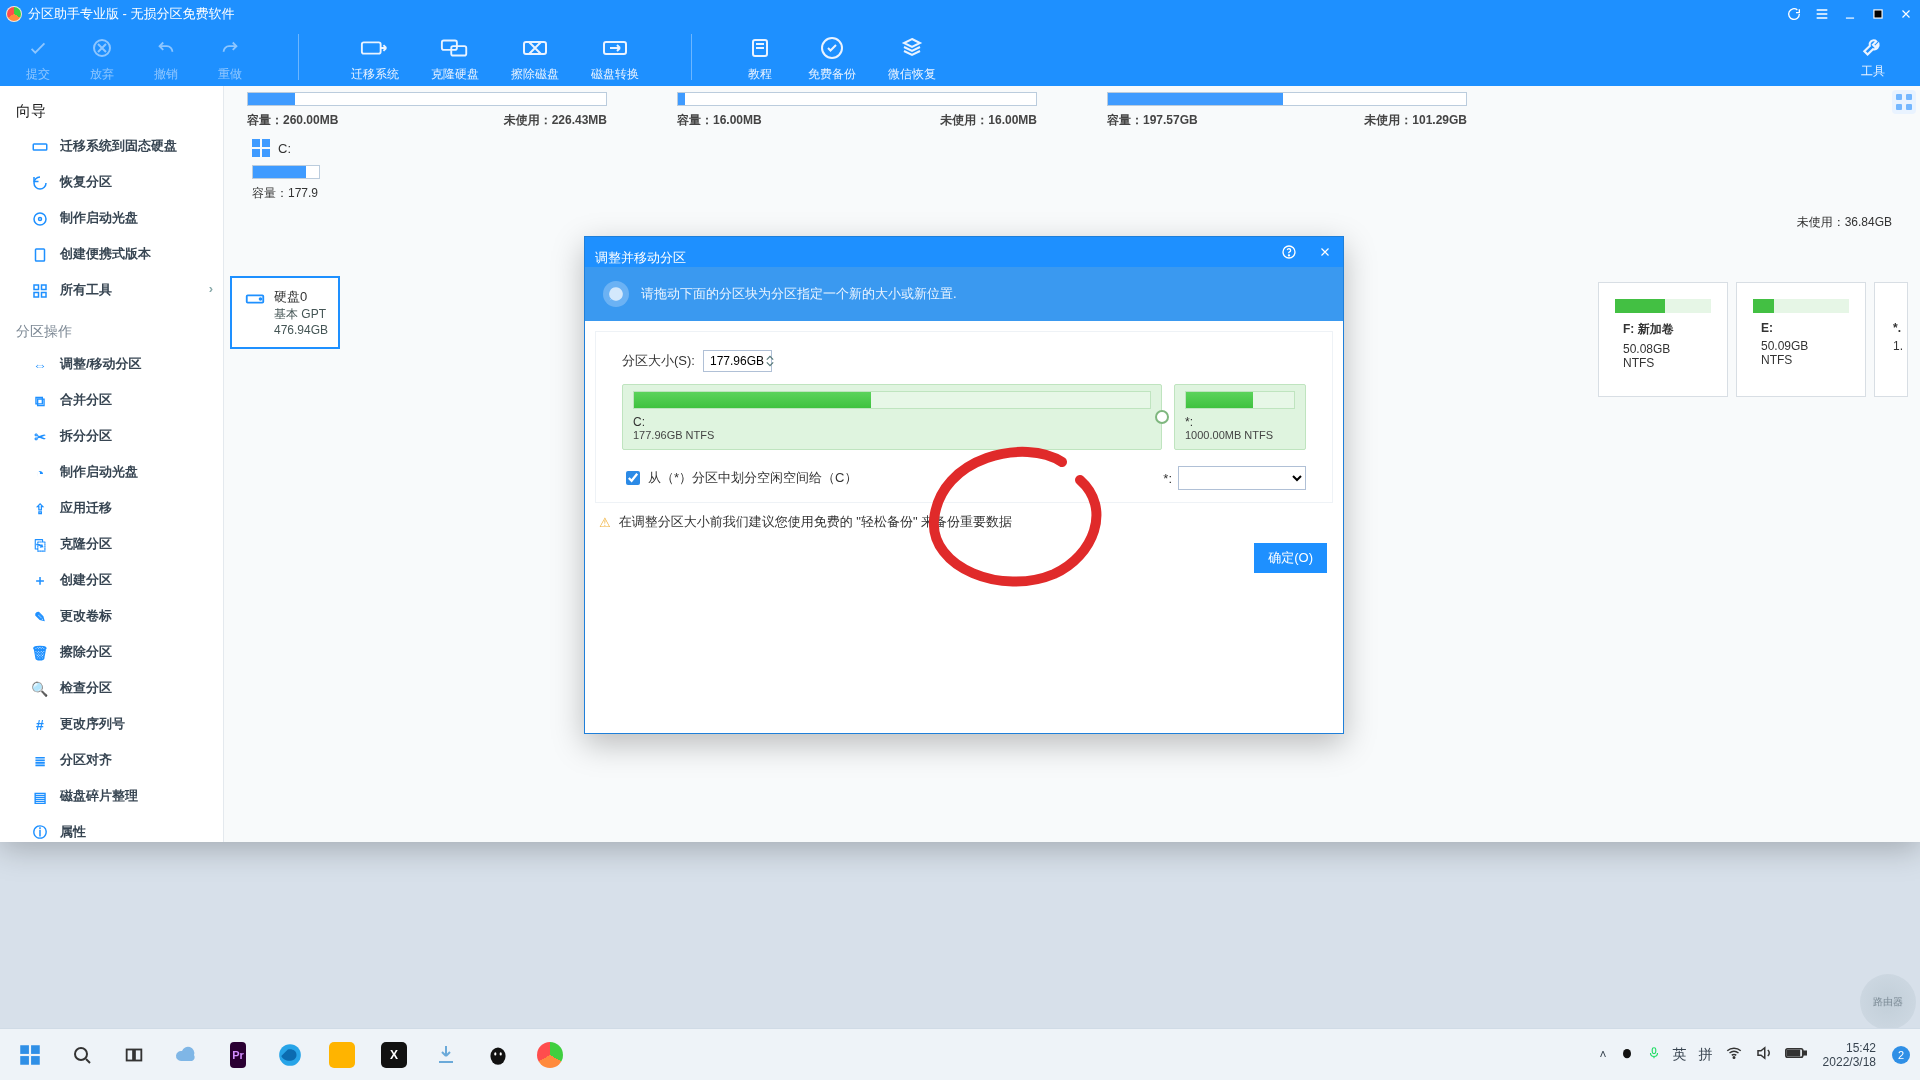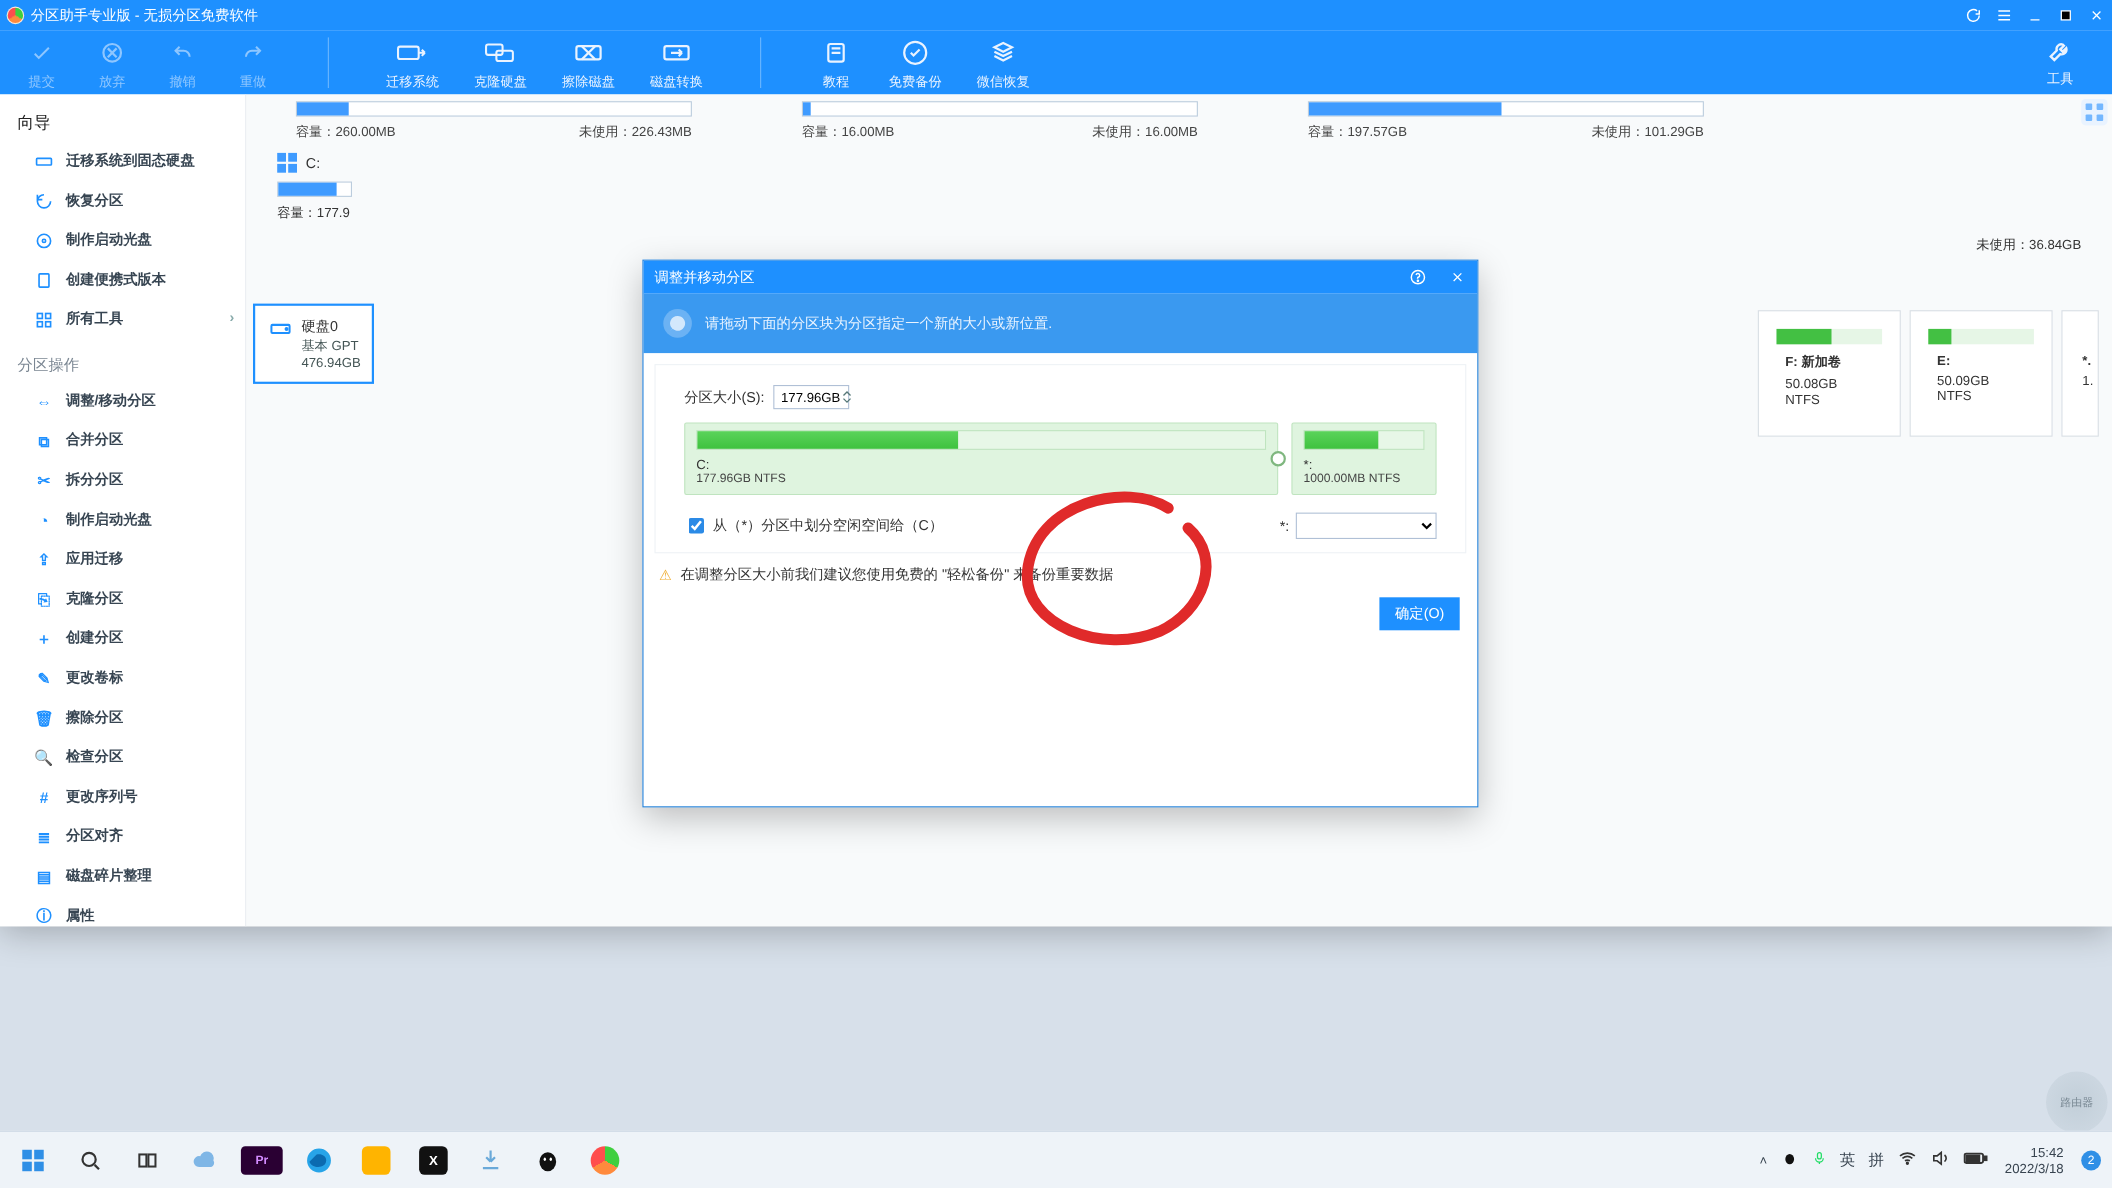--- a/index.html
+++ b/index.html
@@ -50,21 +50,21 @@
   .body { display:flex; height:calc(100% - 28px - 58px); background:#f8fafb; }
   .sidebar { width:224px; background:#fff; border-right:1px solid var(--divider); padding:6px 0 0; }
   .sidebar .hdr { font-size:15px; color:#222; padding:10px 16px 8px; }
   .sidebar .row { display:flex; padding:8px 30px; color:#374552; font-size:13px; position:relative;font-weight:bold;}
   .sidebar .row .ic { width:20px; height:20px; border-radius:3px; display:flex; align-items:center; justify-content:center; margin-right:10px; color:var(--blue);}
   .sidebar .row .chev { position:absolute; right:10px; color:#8aa; }
   .sidebar .sub { color:#7b8793; padding:14px 16px 6px; font-size:14px; }
 
   
   .content { flex:1; position:relative; padding:6px 8px 0 0; background:#f8fafb; }
-  .cards-row { margin-left:45px; display:flex; gap:100px; }
+  .cards-row { margin-left:23px; display:flex; gap:70px;font-weight:bold; }
   .part-card { width:360px; }
   .part-card .bar { height:14px; background:#fff; border:1px solid #bcd; position:relative; }
   .part-card .bar .fill { position:absolute; left:0; top:0; bottom:0; background:#3f9bff; width:20%; }
   .part-card .meta { display:flex; justify-content:space-between; font-size:12px; color:#444; margin-top:6px; }
   .disk-chip { display:flex; align-items:flex-start; gap:8px; border:2px solid var(--blue); background:#fff; padding:10px 12px; width:110px; }
   .disk-chip .ic { color:var(--blue); }
   .disk-chip .t1 { font-size:13px; }
   .disk-chip .t2 { font-size:12px; color:#455; }
 
   .row2 { margin:10px 0 0 28px; display:flex; align-items:flex-start; gap:10px; }
@@ -89,21 +89,21 @@
   .right-strip { position:absolute; right:4px; top:4px; width:24px; height:24px; background:#e9f3ff; border-radius:4px; display:flex; align-items:center; justify-content:center; }
   .right-strip .dot{ width:6px; height:6px; background:#74b7ff; border-radius:1px; margin:1px; }
   .right-strip .dots{ display:grid; grid-template-columns:1fr 1fr; grid-template-rows:1fr 1fr; gap:2px; } 
 
   
   .modal {
     position:absolute; left:360px; top:150px; width:760px; height:498px;
     background:#fff; border:1px solid #1f7fd9; box-shadow:0 10px 30px rgba(0,0,0,.25);
   }
   .modal .m-title {
-    height:30px; background:var(--blue); color:#fff; display:flex; align-items:center; padding-left:10px; font-size:13px;
+    height:30px; background:var(--blue); color:#fff; display:flex; align-items:flex-end; padding-left:10px; font-size:13px;
   }
   .modal .m-title .mspacer{ flex:1; }
   .modal .m-title .mbtn { width:36px; height:30px; display:flex; align-items:center; justify-content:center; }
   .modal .m-info {
     height:54px; background:#3a99f0; color:#eaf4ff; display:flex; align-items:center; padding-left:18px; font-size:13px;
   }
   .modal .m-info .info-ic { width:26px; height:26px; border-radius:50%; background:rgba(255,255,255,.25); margin-right:12px; display:flex; align-items:center; justify-content:center;}
   .modal .m-body { padding:18px 26px 12px; border:1px solid #eef2f6; margin:10px 10px 8px; position:relative; }
   .size-row { display:flex; align-items:center; gap:8px; font-size:13px; color:#333; }
   .spinner { border:1px solid #b0c0d6; height:22px; width:69px; display:flex; align-items:center; position:relative; }
@@ -626,21 +626,21 @@
           <rect x="4" y="6" width="7" height="12"></rect>
           <rect x="13" y="6" width="7" height="12"></rect>
         </svg>
       </div>
     <div class="ico">
         <svg width="24" height="24" viewBox="0 0 24 24" fill="#7fb6e6">
           <path d="M7 18a5 5 0 1 1 1-9.9A6 6 0 0 1 20 12a4 4 0 0 1-2 6H7z"></path>
         </svg>
       </div>
     <div class="ico">
-        <div style="width:38px;height:26px;background:#2a0033;border-radius:4px;display:flex;align-items:center;justify-content:center;color:#d38cff;font-weight:bold;font-size:11px">Pr</div>
+        <div style="width:16px;height:26px;background:#2a0033;border-radius:4px;display:flex;align-items:center;justify-content:center;color:#d38cff;font-weight:bold;font-size:11px">Pr</div>
       </div>
     <div class="ico">
         <svg width="26" height="26" viewBox="0 0 24 24">
           <circle cx="12" cy="12" r="10" fill="#27a4e8"></circle>
           <path d="M4 13c2 6 14 6 14-1 0-4-4-6-8-5" fill="#0b6bb0"></path>
         </svg>
       </div>
     <div class="ico">
         <div style="width:26px;height:26px;border-radius:5px;background:#ffb400"></div>
       </div>

